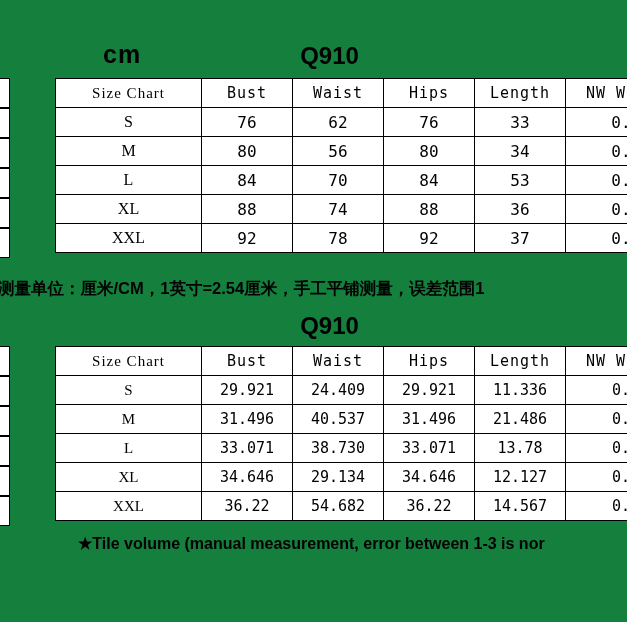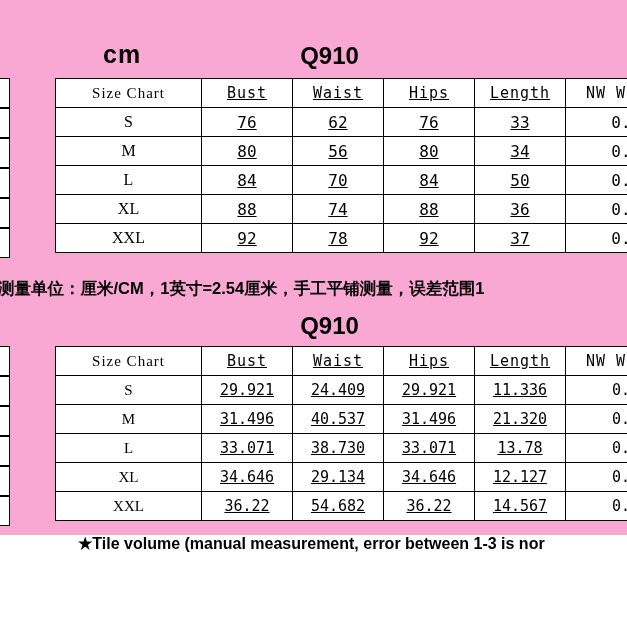--- a/index.html
+++ b/index.html
@@ -9,22 +9,22 @@
   body {
     width: 627px;
     height: 627px;
     background: #ffffff;
     font-family: "Liberation Sans", sans-serif;
     overflow: hidden;
   }
   .page {
     position: relative;
     width: 627px;
-    height: 535px;
-    background: #f9a8d4;
+    height: 622px;
+    background: #15803d;
     box-sizing: border-box;
   }
 
   
   .block {
     position: absolute;
     left: 0;
     width: 627px;
     box-sizing: border-box;
   }
@@ -87,21 +87,21 @@
     color: #000;
     padding: 0;
     white-space: nowrap;
     overflow: hidden;
   }
   table.size-table tr.header td {
     font-size: 15px;
     letter-spacing: 1px;
   }
   table.size-table td.col-label { width: 145px; font-family: Liberation Serif, serif; }
-  table.size-table td.col-val   { width: 90px; text-decoration: underline; }
+  table.size-table td.col-val   { width: 90px; }
   table.size-table td.col-last  { width: 110px; }
 
   table.inch-table td {
     font-size: 15px;
   }
   table.inch-table tr.header td {
     font-size: 15px;
     letter-spacing: 1px;
   }
 
@@ -165,21 +165,21 @@
         <td class="col-val">56</td>
         <td class="col-val">80</td>
         <td class="col-val">34</td>
         <td class="col-last">0.</td>
       </tr>
       <tr>
         <td class="col-label">L</td>
         <td class="col-val">84</td>
         <td class="col-val">70</td>
         <td class="col-val">84</td>
-        <td class="col-val">50</td>
+        <td class="col-val">53</td>
         <td class="col-last">0.</td>
       </tr>
       <tr>
         <td class="col-label">XL</td>
         <td class="col-val">88</td>
         <td class="col-val">74</td>
         <td class="col-val">88</td>
         <td class="col-val">36</td>
         <td class="col-last">0.</td>
       </tr>
@@ -224,21 +224,21 @@
         <td class="col-val">24.409</td>
         <td class="col-val">29.921</td>
         <td class="col-val">11.336</td>
         <td class="col-last">0.</td>
       </tr>
       <tr>
         <td class="col-label">M</td>
         <td class="col-val">31.496</td>
         <td class="col-val">40.537</td>
         <td class="col-val">31.496</td>
-        <td class="col-val">21.320</td>
+        <td class="col-val">21.486</td>
         <td class="col-last">0.</td>
       </tr>
       <tr>
         <td class="col-label">L</td>
         <td class="col-val">33.071</td>
         <td class="col-val">38.730</td>
         <td class="col-val">33.071</td>
         <td class="col-val">13.78</td>
         <td class="col-last">0.</td>
       </tr>

